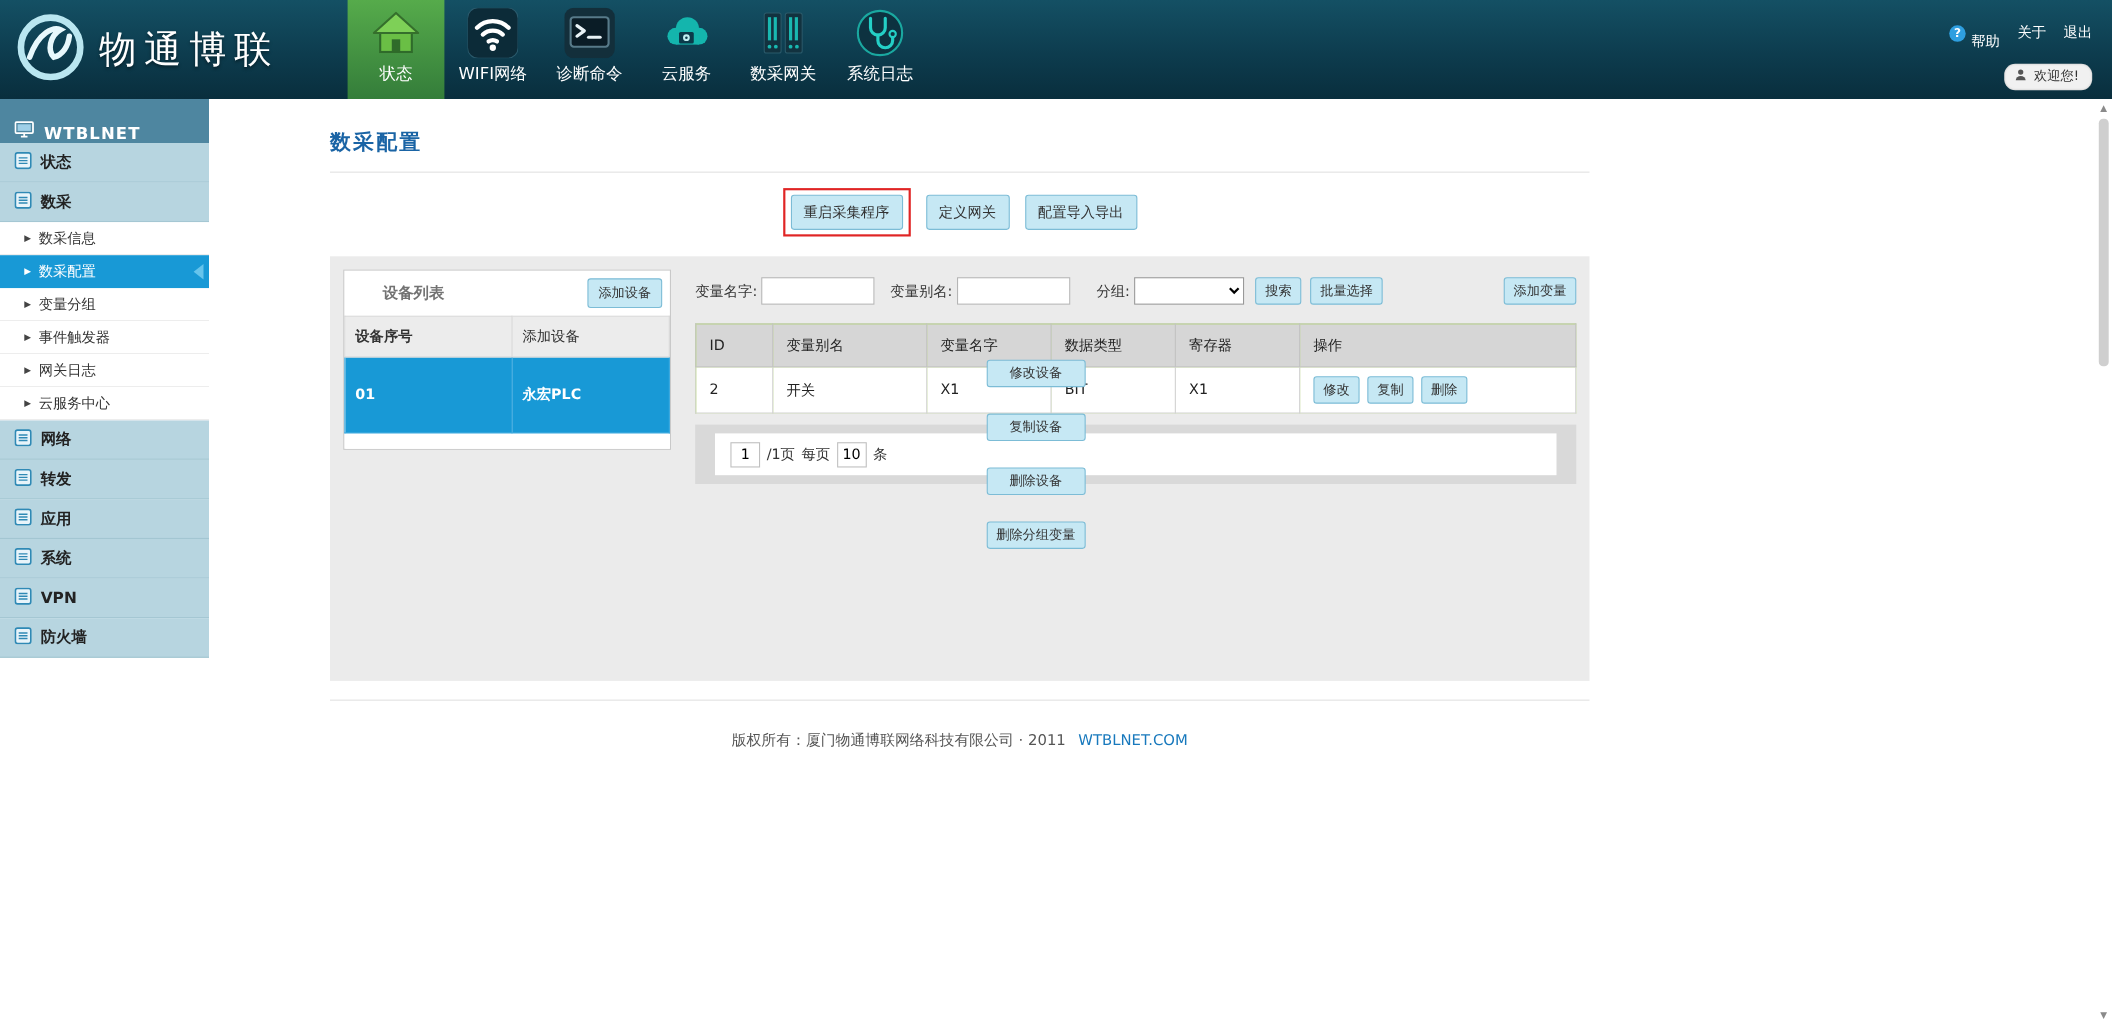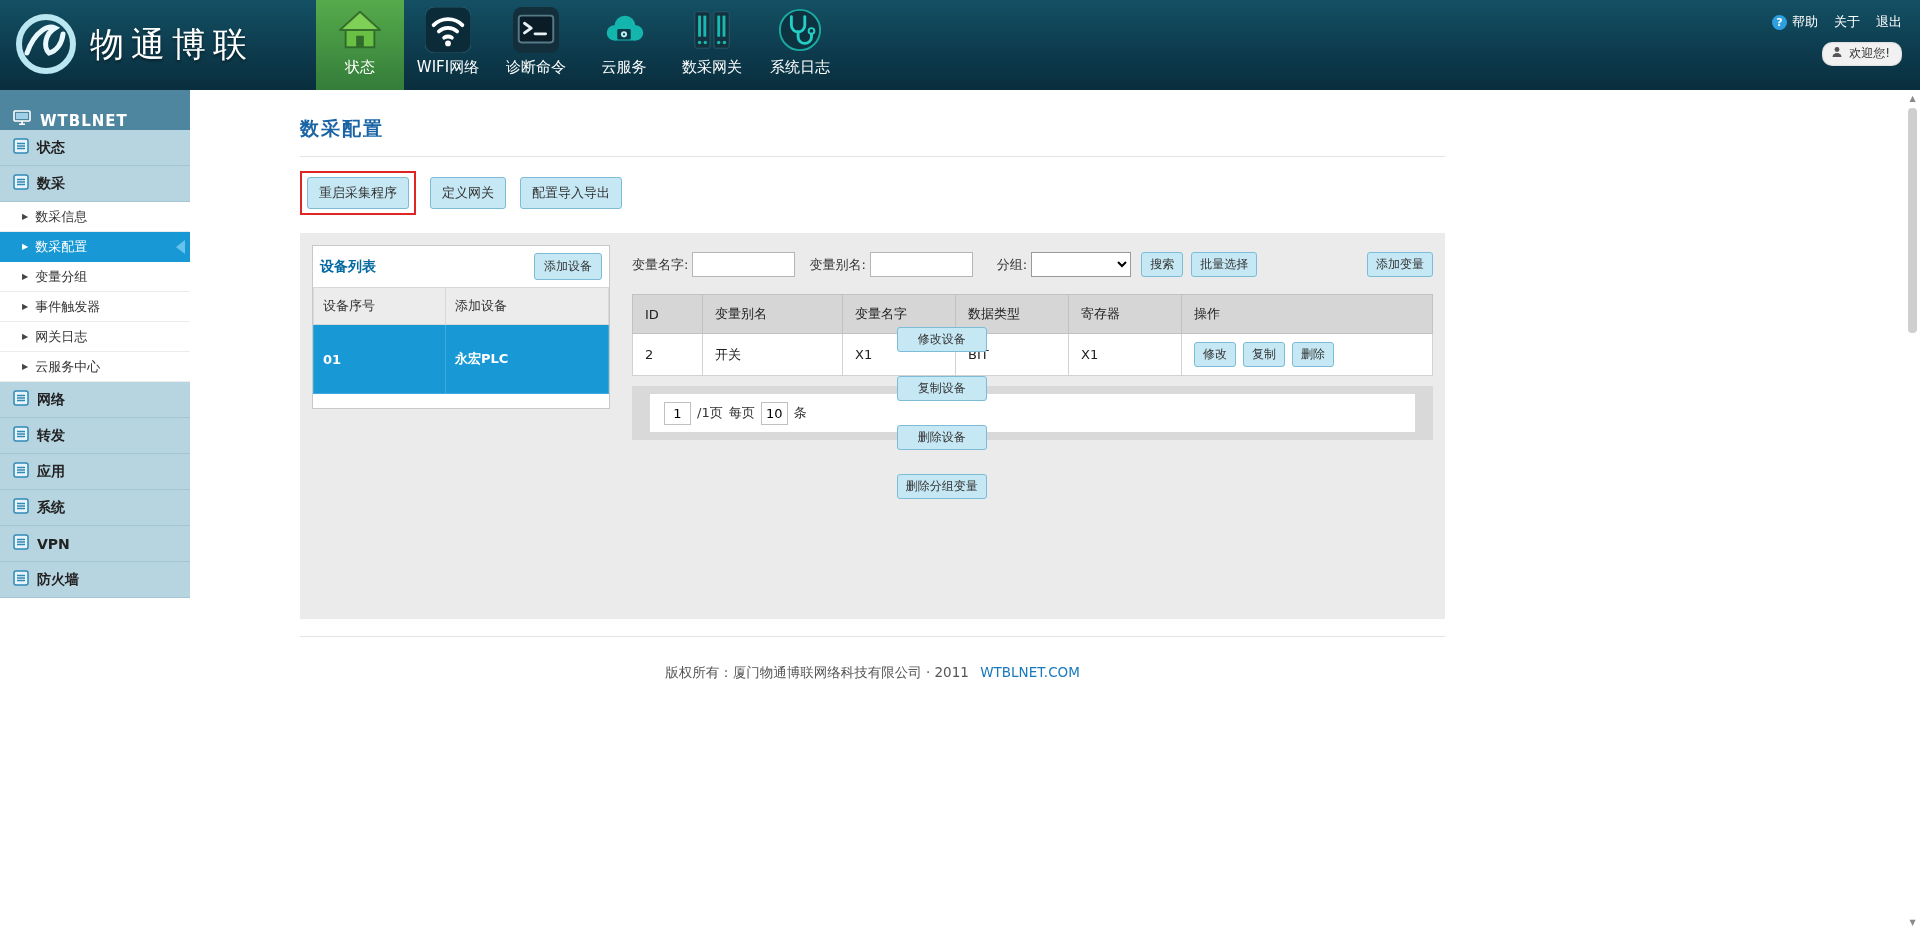--- a/index.html
+++ b/index.html
@@ -19,52 +19,52 @@
   .logo-text { color:#fff; font-size:34px; font-weight:normal; letter-spacing:7px; text-shadow:0 2px 3px rgba(0,0,0,.45); white-space:nowrap; }
   .top-nav { display:flex; margin-left:62px; height:90px; align-self:flex-start; }
   .nav-item { width:88px; height:90px; display:flex; flex-direction:column; align-items:center; padding-top:7px; cursor:pointer; }
   .nav-item.active { background:linear-gradient(180deg,#56ab4b 0%,#347d3a 100%); }
   .nav-icon { width:46px; height:46px; display:block; }
   .nav-icon svg { width:46px; height:46px; display:block; }
   .nav-label { color:#fff; font-size:15px; margin-top:5px; white-space:nowrap; }
   .header-right { position:absolute; right:18px; top:13px; display:flex; flex-direction:column; align-items:flex-end; gap:11px; }
   .top-links { display:flex; align-items:center; color:#fff; font-size:13px; }
   .top-links .lnk { color:#fff; text-decoration:none; cursor:pointer; margin-left:16px; }
-  .top-links .lnk.first { margin-left:5px; }
+  .top-links .lnk.first { margin-left:5px;margin-top:16px; }
   .help-q { width:15px; height:15px; border-radius:50%; background:#2e9fe0; color:#fff; font-size:11px; font-weight:bold; display:inline-flex; align-items:center; justify-content:center; }
   .welcome-pill { background:#f1f1f1; border-radius:10px; padding:3px 12px 4px 9px; font-size:12px; color:#333; display:flex; align-items:center; gap:6px; box-shadow:inset 0 0 2px rgba(0,0,0,.25); }
   
   .body-row { display:flex; align-items:flex-start; }
   .sidebar { width:190px; flex:0 0 190px; }
   .sb-header { height:40px; background:#4e86a0; color:#fff; font-weight:bold; font-size:15px; letter-spacing:1px; display:flex; align-items:flex-end; gap:9px; padding-left:13px; }
   .sb-item { height:36px; background:#b7d5e0; border-bottom:1px solid #a3c6d2; display:flex; align-items:center; gap:8px; padding-left:13px; font-size:14px; font-weight:bold; color:#222; cursor:pointer; }
   .sb-sub { height:30px; background:#fff; border-bottom:1px solid #ececec; display:flex; align-items:center; gap:7px; padding-left:22px; font-size:13px; color:#333; cursor:pointer; position:relative; }
   .sb-sub .tri { font-size:8px; color:#444; }
   .sb-sub.active { background:#1899d6; color:#fff; border-bottom-color:#1899d6; }
   .sb-sub.active .tri { color:#fff; }
   .sb-sub.active .notch { position:absolute; right:5px; top:50%; transform:translateY(-50%); width:0; height:0;
     border-top:7px solid transparent; border-bottom:7px solid transparent; border-right:9px solid #66c4ec; }
   
   .main { flex:1; padding-top:16px; }
   .container { width:1145px; margin-left:110px; }
   .page-title { font-size:19px; color:#1a64a5; font-weight:bold; margin:10px 0 14px; letter-spacing:2px; }
   .rule { border:none; border-top:1px solid #e2e2e2; margin:0; }
-  .actions-row { display:flex; justify-content:flex-start; align-items:center; gap:14px; margin:14px 0 18px; }
+  .actions-row { display:flex; justify-content:center; align-items:center; gap:14px; margin:14px 0 18px; }
   .btn { background:#c6e8f4; border:1px solid #7cbcd6; color:#333; font-size:13px; padding:6px 11px; border-radius:3px; cursor:pointer; font-family:inherit; white-space:nowrap; }
   .btn.small { font-size:12px; padding:4px 9px; }
   .btn.tiny { font-size:12px; padding:3px 8px; }
   .red-box { border:2px solid #e02525; padding:4px 5px; display:inline-block; }
   .gray-panel { background:#ebebeb; display:flex; gap:22px; padding:12px; height:386px; align-items:flex-start; }
   
   .device-panel { width:298px; flex:0 0 298px; background:#fff; border:1px solid #c9c9c9; }
   .dp-head { display:flex; justify-content:space-between; align-items:center; padding:7px 7px; }
-  .dp-title { font-size:14px; font-weight:bold; color:#0369a1; }
+  .dp-title { font-size:14px; font-weight:bold; color:#737373;margin-left:28px; }
   .dp-table { width:100%; border-collapse:collapse; font-size:13px; }
   .dp-table th { background:#ececec; border:1px solid #d8d8d8; text-align:left; padding:9px 9px; font-weight:normal; color:#333; }
-  .dp-table th:first-child { width:132px; }
+  .dp-table th:first-child { width:152px;font-weight:bold; }
   .dp-table td.sel { background:#1899d6; color:#fff; font-weight:bold; padding:25px 9px; border:1px solid #3faade; }
   .dp-empty td { height:14px; background:#fff; border:none; }
   
   .var-panel { flex:1; display:flex; flex-direction:column; }
   .filter-row { display:flex; align-items:center; font-size:13px; color:#333; margin:7px 0 17px; }
   .filter-row .lbl { margin-right:4px; white-space:nowrap; }
   .txt { width:103px; height:25px; border:1px solid #b5b5b5; background:#fff; padding:0 5px; font-size:13px; font-family:inherit; }
   .gap14 { width:14px; } .gap24 { width:24px; } .gap10 { width:10px; } .gap8 { width:8px; }
   .grp-select { width:100px; height:25px; border:1px solid #999; background:#fff; font-size:13px; font-family:inherit; }
   .spacer { flex:1; }

